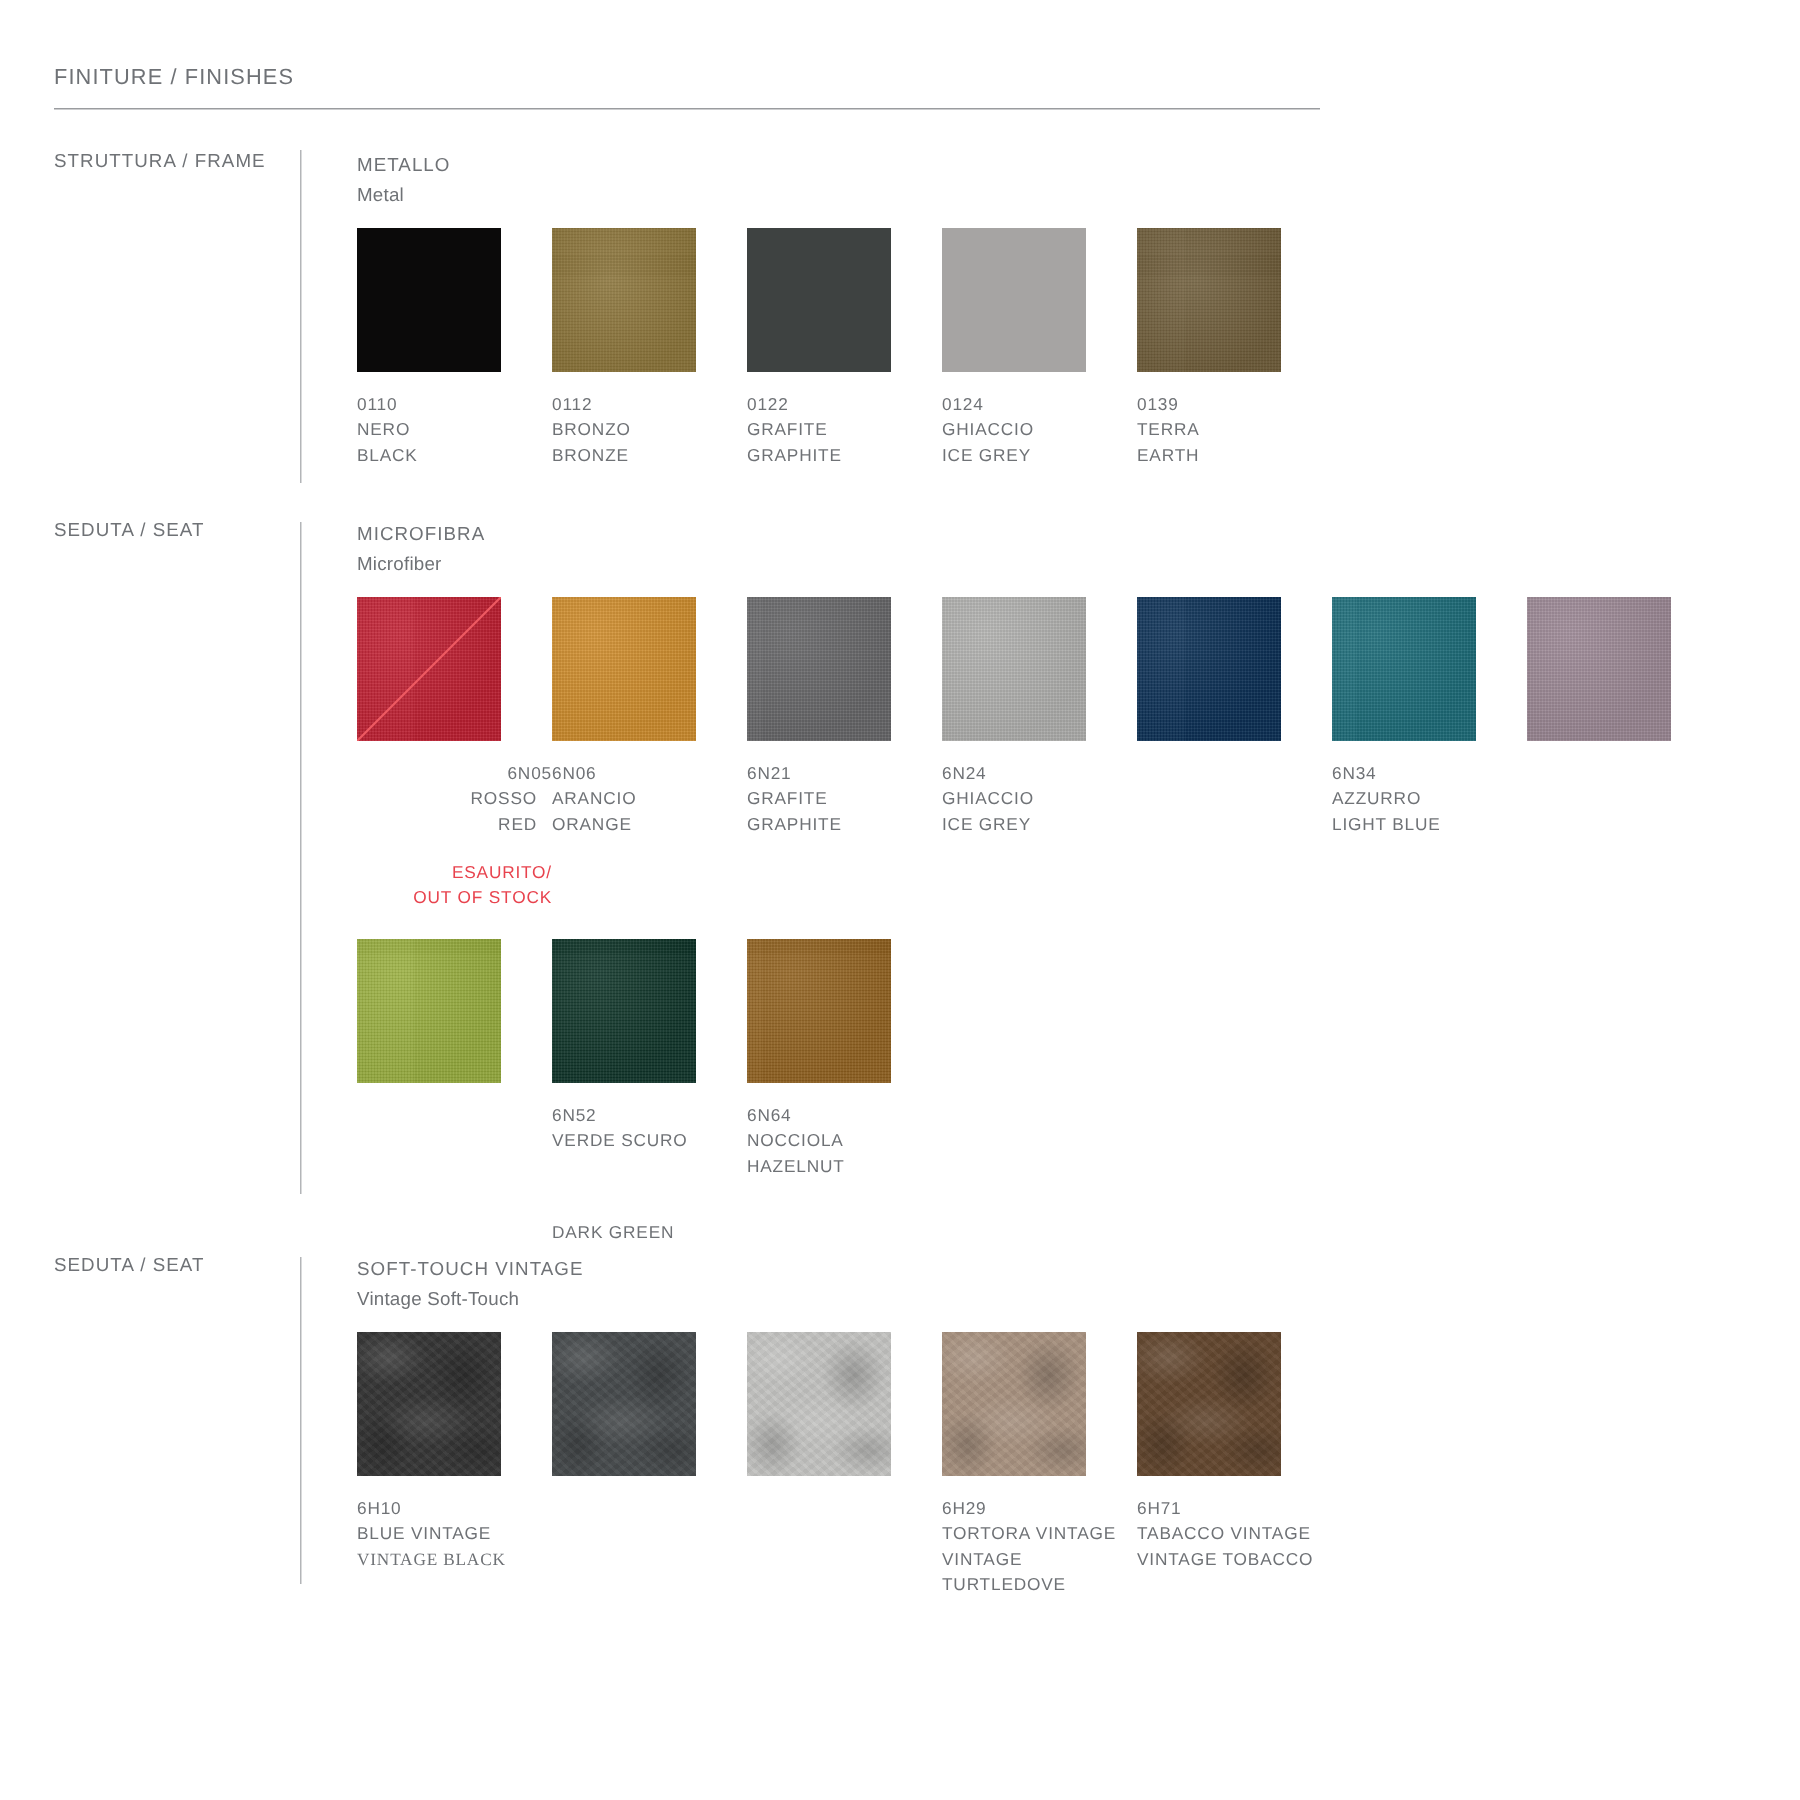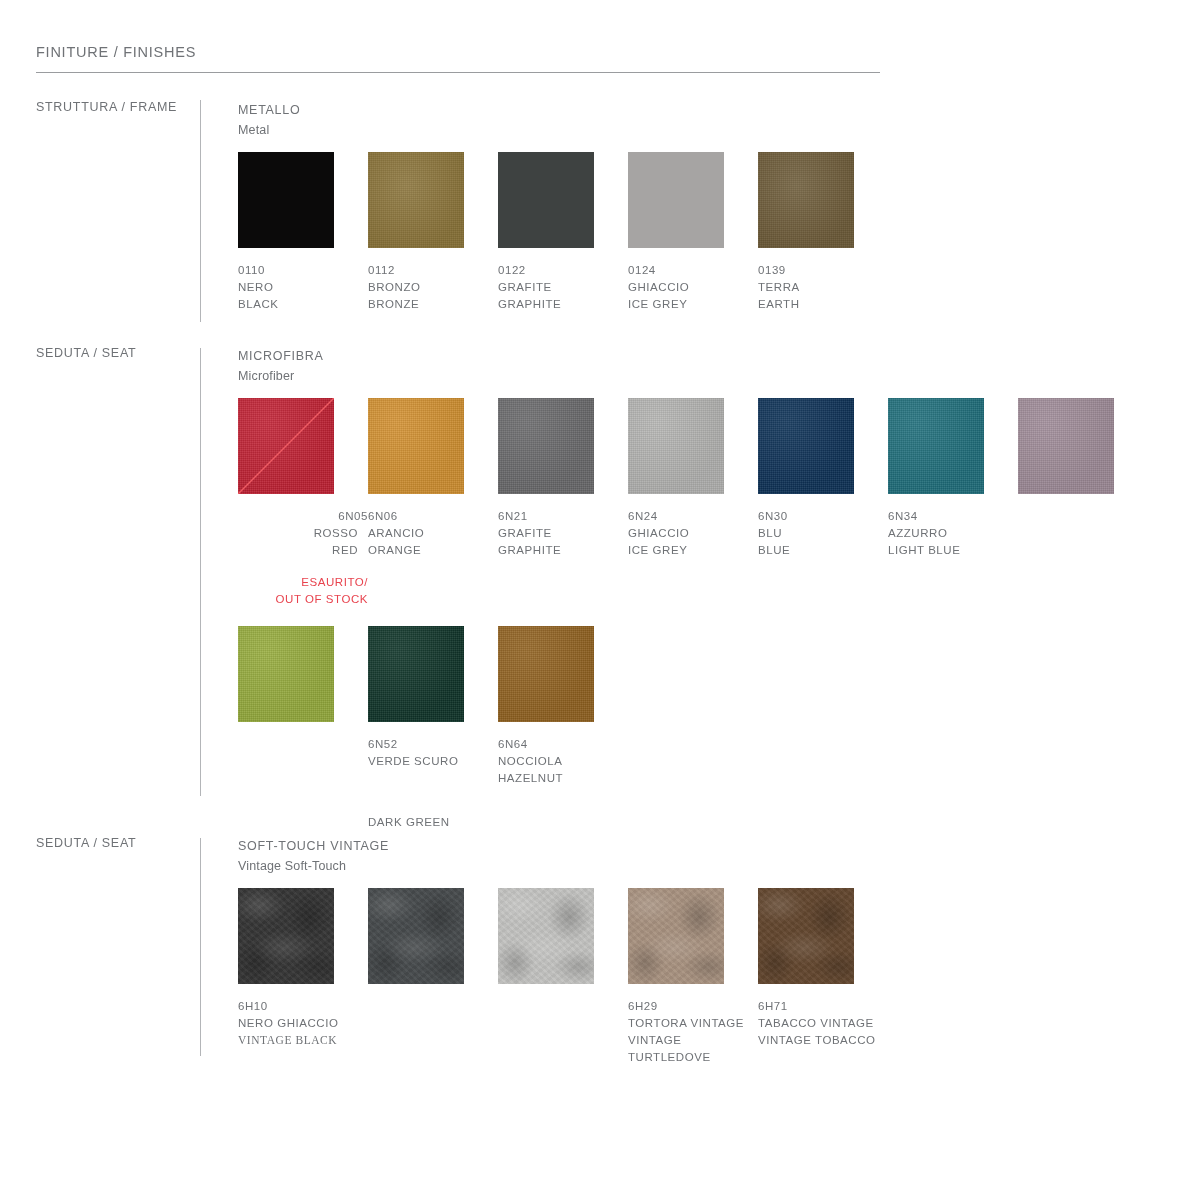--- a/index.html
+++ b/index.html
@@ -246,25 +246,20 @@
             <div class="swatch-caption">
               <span class="cap-line">6N24</span>
               <span class="cap-line" style="white-space: normal; max-width: 120px;">GHIACCIO</span>
               <span class="cap-line" style="white-space: normal; max-width: 120px;">ICE GREY</span>
             </div>
           </div>
           <div class="swatch-cell" style="left: 520px;">
             <div class="swatch">
               <div class="swatch-tex" style="background: repeating-linear-gradient(0deg, rgba(255, 255, 255, 0.055) 0px, rgba(255, 255, 255, 0.055) 1px, rgba(0, 0, 0, 0.043) 1px, rgba(0, 0, 0, 0.043) 2px), repeating-linear-gradient(90deg, rgba(255, 255, 255, 0.05) 0px, rgba(255, 255, 255, 0.05) 1px, rgba(0, 0, 0, 0.04) 1px, rgba(0, 0, 0, 0.04) 2px), radial-gradient(at 30% 25%, rgba(255, 255, 255, 0.07), rgba(0, 0, 0, 0.06) 70%), linear-gradient(rgb(12, 49, 87), rgb(12, 49, 87));"></div>
             </div>
-            <div class="swatch-caption">
-              <span class="cap-line">6N30</span>
-              <span class="cap-line" style="white-space: normal; max-width: 120px;">BLU</span>
-              <span class="cap-line" style="white-space: normal; max-width: 120px;">BLUE</span>
-            </div>
           </div>
           <div class="swatch-cell" style="left: 650px;">
             <div class="swatch">
               <div class="swatch-tex" style="background: repeating-linear-gradient(0deg, rgba(255, 255, 255, 0.055) 0px, rgba(255, 255, 255, 0.055) 1px, rgba(0, 0, 0, 0.043) 1px, rgba(0, 0, 0, 0.043) 2px), repeating-linear-gradient(90deg, rgba(255, 255, 255, 0.05) 0px, rgba(255, 255, 255, 0.05) 1px, rgba(0, 0, 0, 0.04) 1px, rgba(0, 0, 0, 0.04) 2px), radial-gradient(at 30% 25%, rgba(255, 255, 255, 0.07), rgba(0, 0, 0, 0.06) 70%), linear-gradient(rgb(30, 111, 124), rgb(30, 111, 124));"></div>
             </div>
             <div class="swatch-caption">
               <span class="cap-line">6N34</span>
               <span class="cap-line" style="white-space: normal; max-width: 120px;">AZZURRO</span>
               <span class="cap-line" style="white-space: normal; max-width: 120px;">LIGHT BLUE</span>
             </div>
@@ -310,21 +305,21 @@
       <div class="section-body">
         <div class="material-name">SOFT-TOUCH VINTAGE</div>
         <div class="material-sub">Vintage Soft-Touch</div>
         <div class="swatch-row" style="position: absolute; left: 0px; top: 52px; width: 650px; height: 200px;">
           <div class="swatch-cell" style="left: 0px;">
             <div class="swatch">
               <div class="swatch-tex" style="background: radial-gradient(38px 26px at 22% 18%, rgba(255, 255, 255, 0.13), rgba(255, 255, 255, 0) 70%), radial-gradient(30px 34px at 74% 30%, rgba(0, 0, 0, 0.2), rgba(0, 0, 0, 0) 72%), radial-gradient(44px 24px at 48% 62%, rgba(255, 255, 255, 0.1), rgba(255, 255, 255, 0) 72%), radial-gradient(26px 30px at 18% 78%, rgba(0, 0, 0, 0.18), rgba(0, 0, 0, 0) 74%), radial-gradient(34px 22px at 84% 82%, rgba(0, 0, 0, 0.16), rgba(0, 0, 0, 0) 74%), repeating-linear-gradient(42deg, rgba(255, 255, 255, 0.035) 0px, rgba(255, 255, 255, 0.035) 2px, rgba(0, 0, 0, 0.035) 2px, rgba(0, 0, 0, 0.035) 5px), repeating-linear-gradient(-38deg, rgba(0, 0, 0, 0.03) 0px, rgba(0, 0, 0, 0.03) 3px, rgba(255, 255, 255, 0.024) 3px, rgba(255, 255, 255, 0.024) 6px), linear-gradient(rgb(54, 54, 54), rgb(54, 54, 54));"></div>
             </div>
             <div class="swatch-caption">
               <span class="cap-line">6H10</span>
-              <span class="cap-line" style="white-space: normal; max-width: 120px;">NERO GHIACCIO</span>
+              <span class="cap-line" style="white-space: normal; max-width: 120px;">BLUE VINTAGE</span>
               <span class="cap-line" style="white-space: normal; max-width: 120px; font-family: Liberation Serif, serif;">VINTAGE BLACK</span>
             </div>
           </div>
           <div class="swatch-cell" style="left: 130px;">
             <div class="swatch">
               <div class="swatch-tex" style="background: radial-gradient(38px 26px at 22% 18%, rgba(255, 255, 255, 0.13), rgba(255, 255, 255, 0) 70%), radial-gradient(30px 34px at 74% 30%, rgba(0, 0, 0, 0.2), rgba(0, 0, 0, 0) 72%), radial-gradient(44px 24px at 48% 62%, rgba(255, 255, 255, 0.1), rgba(255, 255, 255, 0) 72%), radial-gradient(26px 30px at 18% 78%, rgba(0, 0, 0, 0.18), rgba(0, 0, 0, 0) 74%), radial-gradient(34px 22px at 84% 82%, rgba(0, 0, 0, 0.16), rgba(0, 0, 0, 0) 74%), repeating-linear-gradient(42deg, rgba(255, 255, 255, 0.035) 0px, rgba(255, 255, 255, 0.035) 2px, rgba(0, 0, 0, 0.035) 2px, rgba(0, 0, 0, 0.035) 5px), repeating-linear-gradient(-38deg, rgba(0, 0, 0, 0.03) 0px, rgba(0, 0, 0, 0.03) 3px, rgba(255, 255, 255, 0.024) 3px, rgba(255, 255, 255, 0.024) 6px), linear-gradient(rgb(71, 75, 77), rgb(71, 75, 77));"></div>
             </div>
           </div>
           <div class="swatch-cell" style="left: 260px;">
             <div class="swatch">

